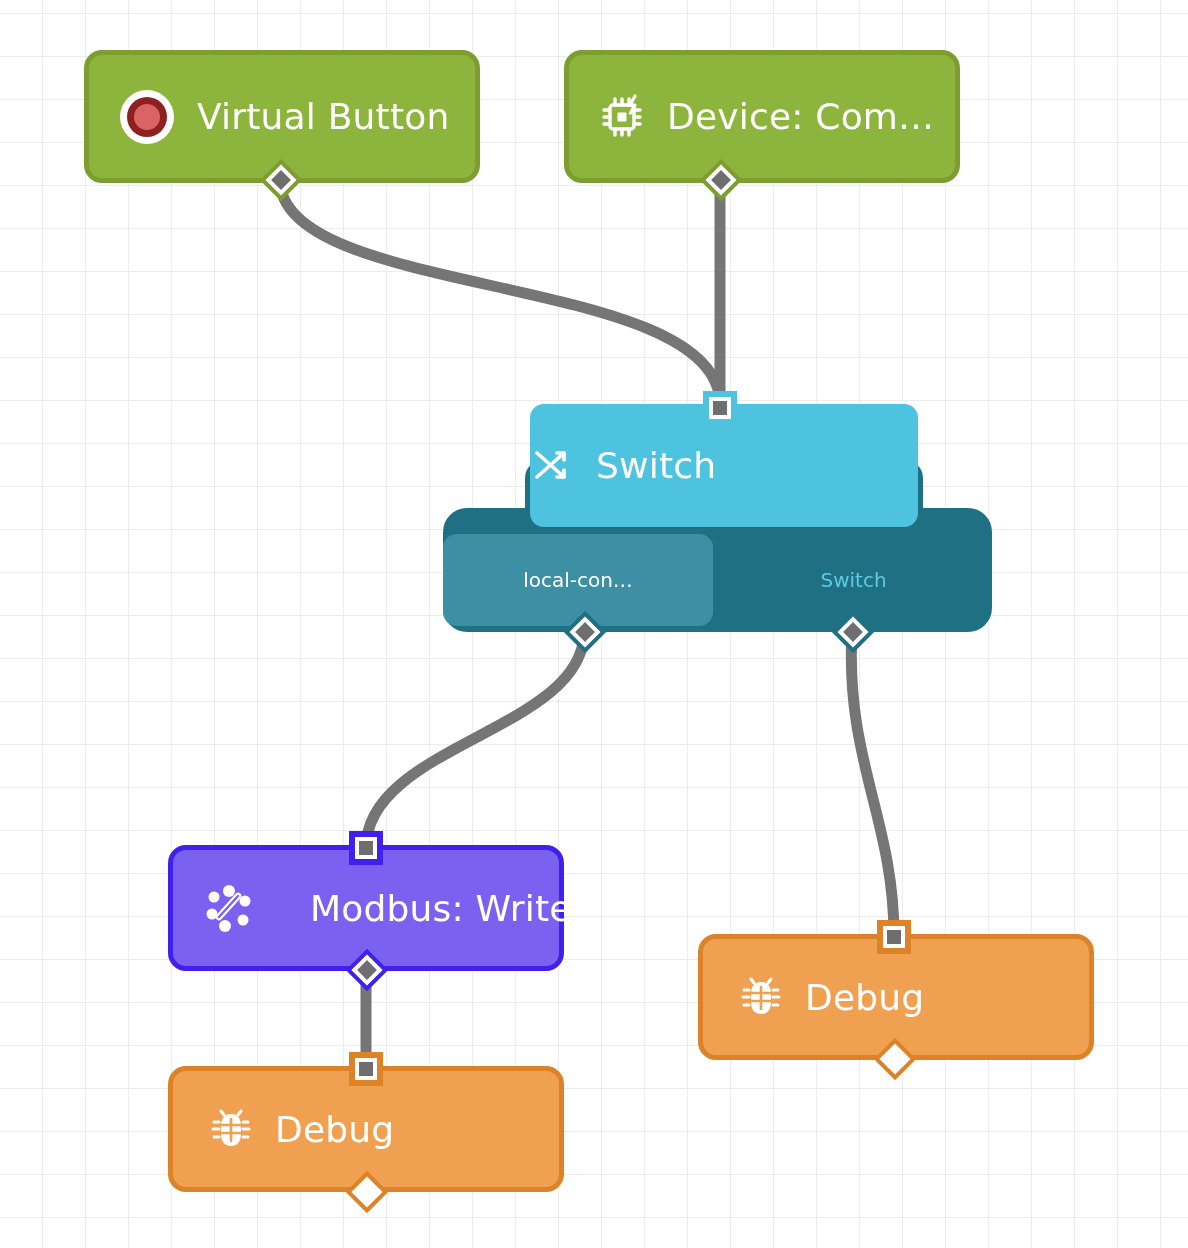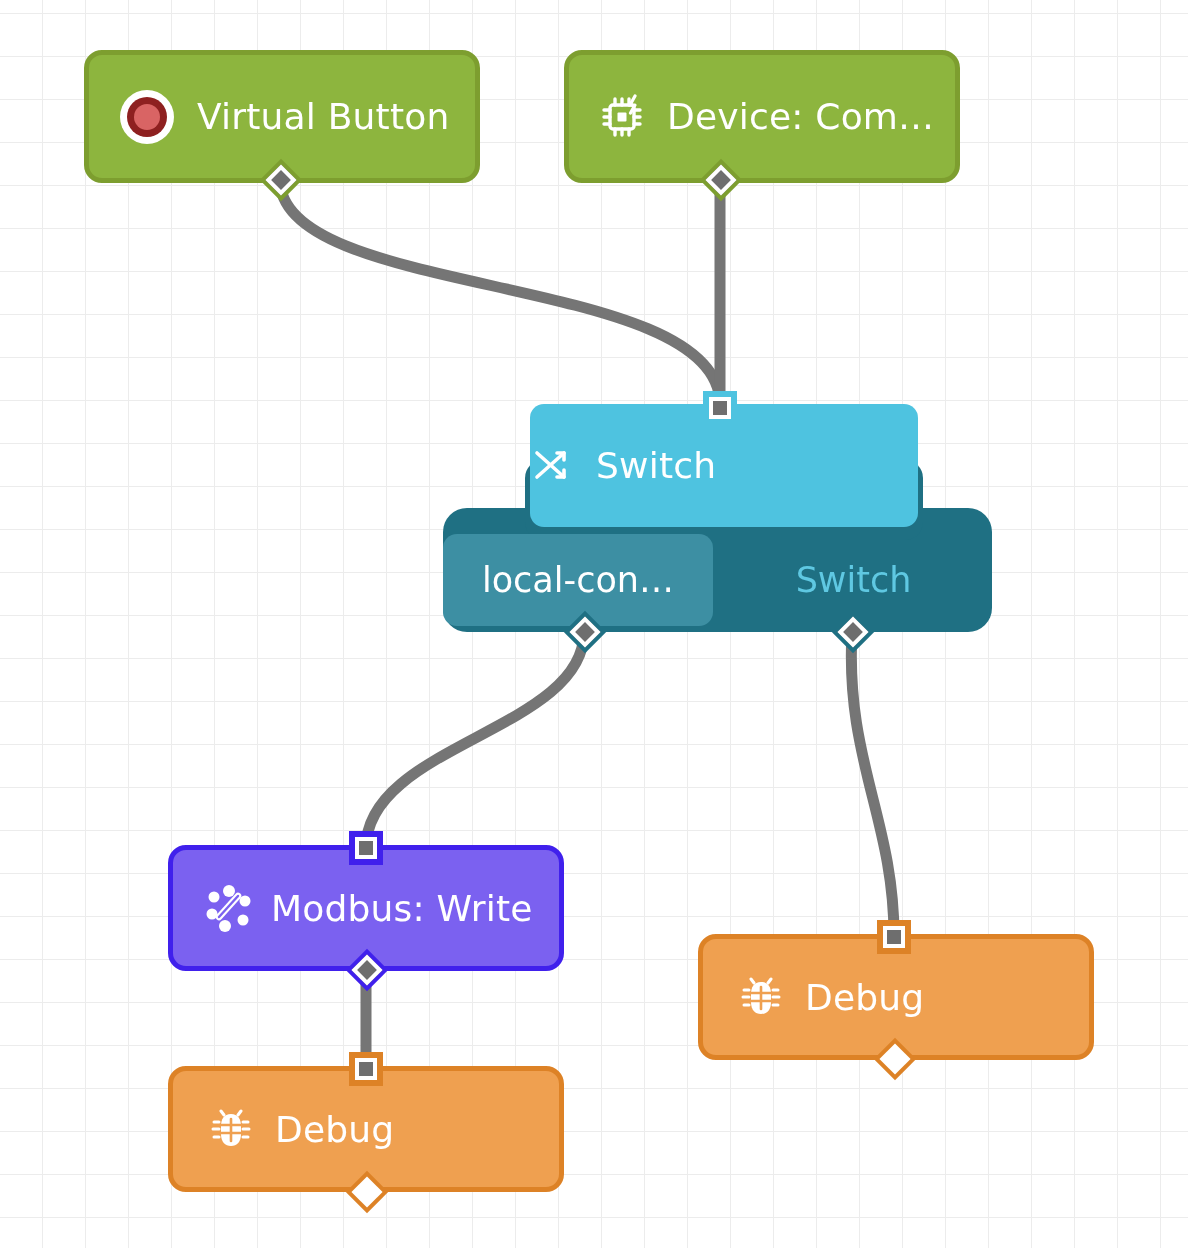--- a/index.html
+++ b/index.html
@@ -129,21 +129,21 @@
     align-items: center;
     box-sizing: border-box;
   }
   .switch-tab {
     position: absolute;
     border-radius: 14px;
     display: flex;
     align-items: center;
     justify-content: center;
     box-sizing: border-box;
-    font-size: 35px;
+    font-size: 20px;
     font-weight: 500;
     white-space: nowrap;
   }
   .switch-tab.active { background: #3d8fa3; color: #ffffff; }
   .switch-tab.inactive { background: transparent; color: #5fc8e2; }
 </style>
 </head>
 <body>
 
 <div id="canvas" style="width: 1188px; height: 1248px; background-size: 43px 43px; background-image: linear-gradient(to right, rgb(236, 236, 236) 1px, transparent 1px), linear-gradient(rgb(236, 236, 236) 1px, transparent 1px);">
@@ -214,21 +214,21 @@
 
       <div class="switch-tab active" style="left:443px;top:534px;width:270px;height:92px;pointer-events:auto;">
         <span>local-con…</span>
       </div>
       <div class="switch-tab inactive" style="left:715px;top:534px;width:277px;height:92px;pointer-events:auto;">
         <span>Switch</span>
       </div>
     </div>
 
     <div class="node" style="left:168px;top:845px;width:396px;height:126px;">
-      <div class="node-body" style="background:#7b61f0;border-color:#4020ec;padding-left:32px;">
+      <div class="node-body" style="background:#7b61f0;border-color:#4020ec;padding-left:32px;gap:39px;">
         <span class="node-icon" style="width:48px;height:48px;margin-right:18px;">
           <svg viewBox="0 0 48 48" width="48" height="48" xmlns="http://www.w3.org/2000/svg">
             <g fill="#ffffff">
               <circle cx="24" cy="7" r="6"></circle>
               <circle cx="40" cy="17" r="5.5"></circle>
               <circle cx="38" cy="36" r="5.5"></circle>
               <circle cx="20" cy="42" r="6"></circle>
               <circle cx="7" cy="30" r="5.5"></circle>
               <circle cx="9" cy="13" r="5.5"></circle>
             </g>

